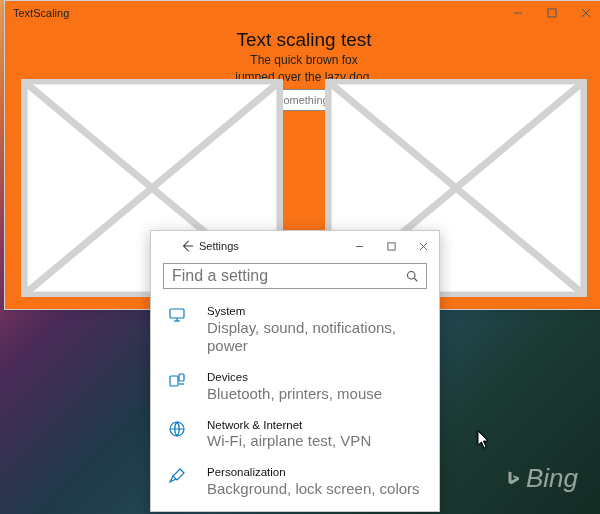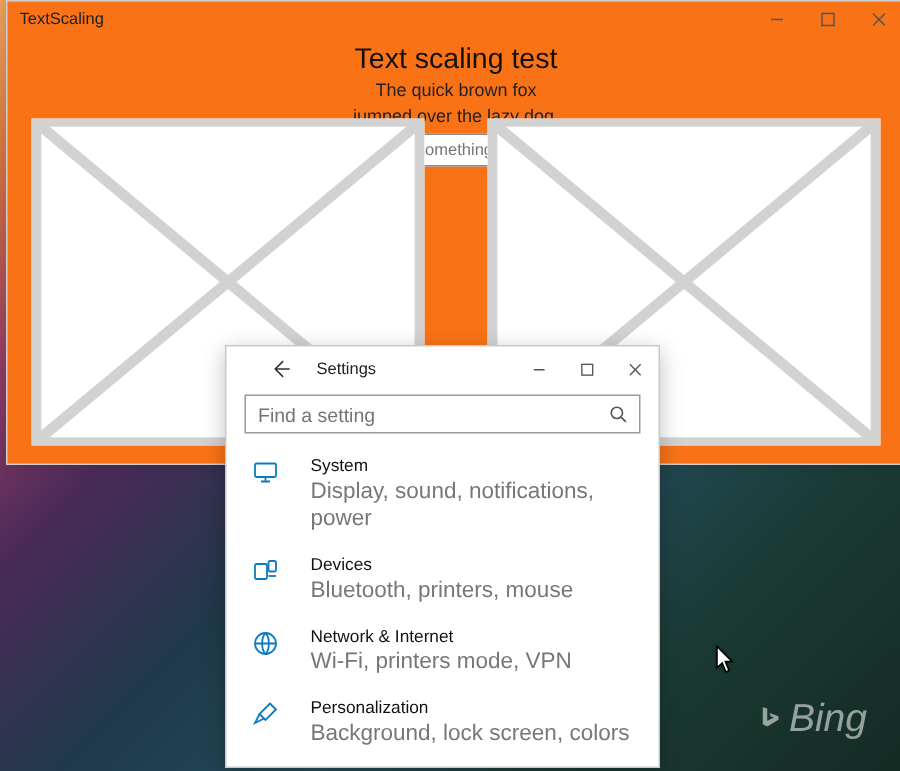--- a/index.html
+++ b/index.html
@@ -58,34 +58,34 @@
   
   .win-settings {
     position: absolute; left: 150px; top: 230px; width: 290px; height: 282px;
     background: #fff; border: 1px solid #c9c9c9;
     box-shadow: 0 3px 14px rgba(0,0,0,.25);
     display: flex; flex-direction: column;
   }
   .settings-titlebar {
     height: 30px; display: flex; align-items: center; justify-content: space-between;
   }
-  .settings-title-left { display: flex; align-items: center; padding-left: 24px; gap: 12px; }
+  .settings-title-left { display: flex; align-items: center; padding-left: 24px; gap: 0; }
   .settings-back { width: 24px; height: 24px; display: flex; align-items: center; justify-content: center; }
   .settings-title { font-size: 11px; color: #222; }
   .settings-tcontrols { display: flex; }
   .sbtn { width: 32px; height: 30px; display: flex; align-items: center; justify-content: center; }
   .sbtn svg { width: 9px; height: 9px; stroke: #555; stroke-width: 1; fill: none; }
 
   .settings-body { padding: 0 12px 8px; overflow: hidden; flex: 1; }
   .search-box {
     display: flex; align-items: center; border: 1px solid #999;
     height: 26px; padding: 0 8px 0 8px; margin-top: 2px; margin-bottom: 10px;
   }
   .search-box input {
-    flex: 1; border: none; outline: none; font-size: 13px; color: #555;
+    flex: 1; border: none; outline: none; font-size: 16px; color: #555;
   }
   .search-box svg { width: 12px; height: 12px; stroke: #555; fill: none; stroke-width: 1.5; }
 
   .settings-item {
     display: flex; gap: 20px; padding: 6px 4px 10px 4px; align-items: flex-start;
     cursor: default;
   }
   .settings-icon {
     width: 20px; height: 20px; flex-shrink: 0; display: flex; align-items: center; justify-content: center;
   }
@@ -226,21 +226,21 @@
         </div>
         <div class="settings-item">
           <div class="settings-icon">
             <svg viewBox="0 0 18 18">
               <circle cx="9" cy="9" r="7"></circle>
               <path d="M2 9h14M9 2c3 3 3 11 0 14M9 2c-3 3-3 11 0 14"></path>
             </svg>
           </div>
           <div class="settings-text">
             <h3>Network &amp; Internet</h3>
-            <p>Wi-Fi, printers mode, VPN</p>
+            <p>Wi-Fi, airplane test, VPN</p>
           </div>
         </div>
         <div class="settings-item">
           <div class="settings-icon">
             <svg viewBox="0 0 18 18">
               <path d="M12 2l4 4-7 7-4-4z"></path>
               <path d="M5 9l-3 6 6-3"></path>
             </svg>
           </div>
           <div class="settings-text">

